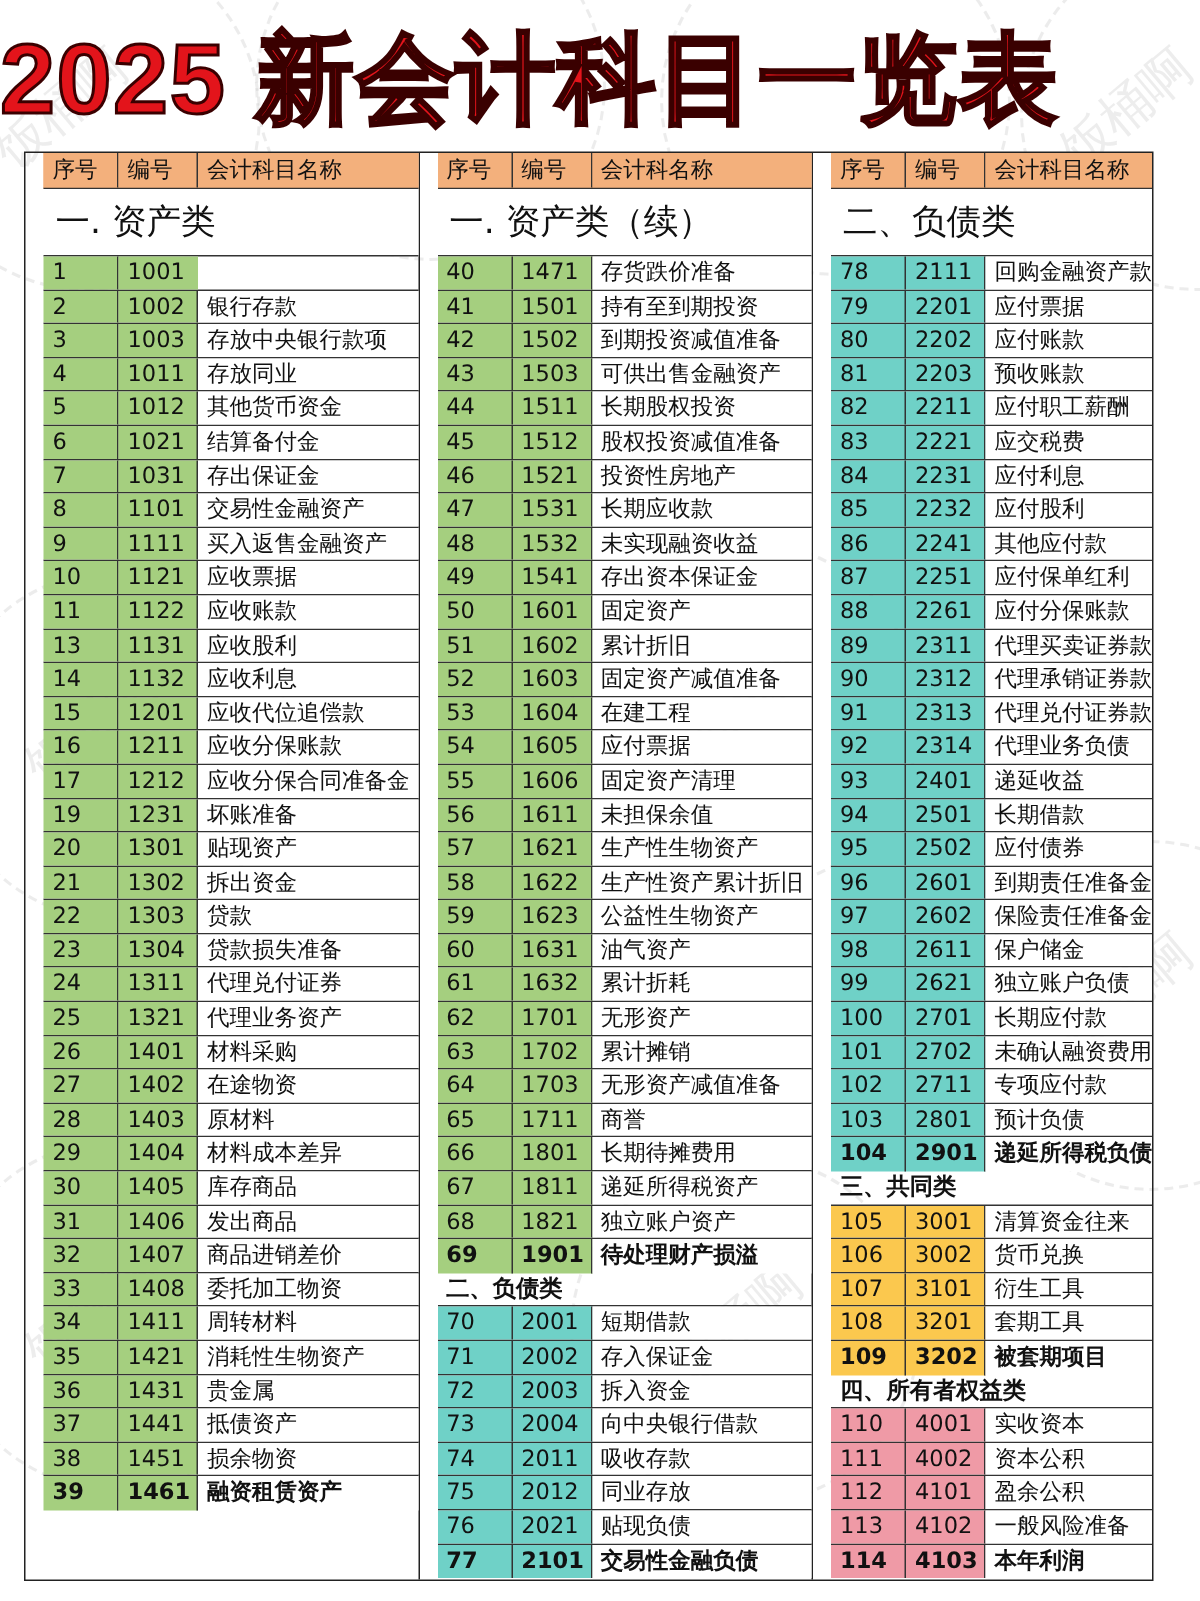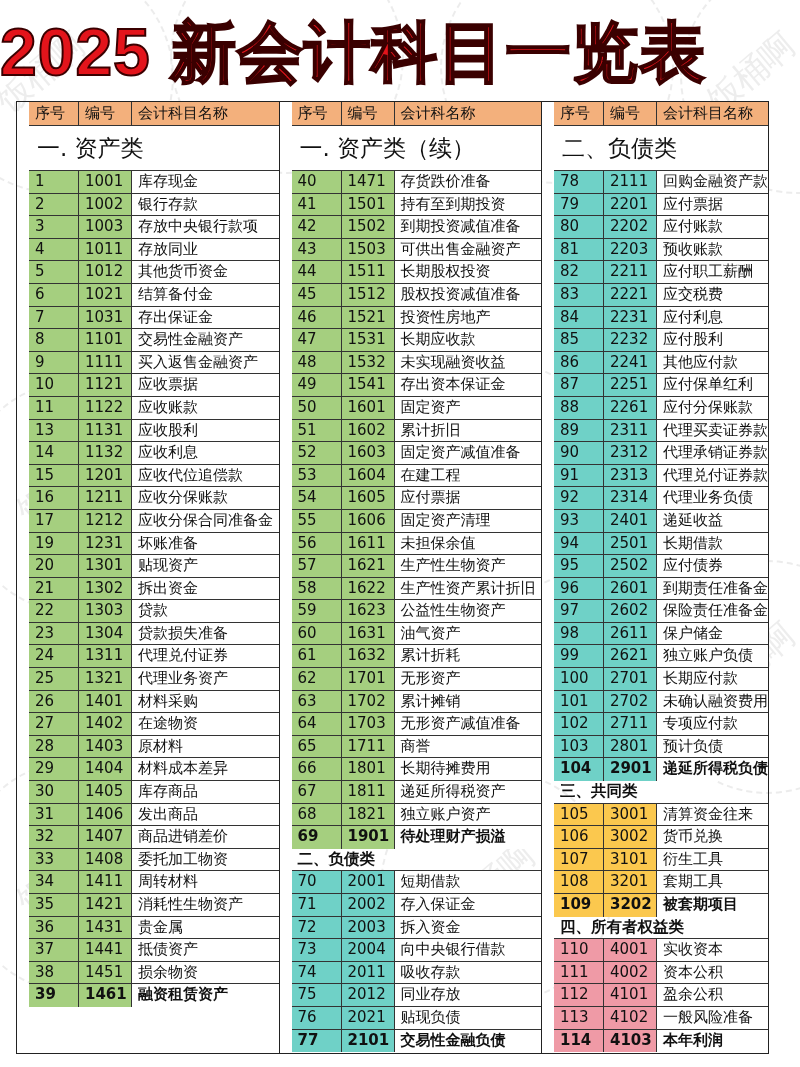--- a/index.html
+++ b/index.html
@@ -90,21 +90,20 @@
       <div class="cell c-code">编号</div>
       <div class="cell c-name">会计科目名称</div>
     </div>
     <div class="row section">
       <div class="cell">一. 资产类</div>
     </div>
     <div id="g1-body">
         <div class="row green">
           <div class="cell c-seq">1</div>
           <div class="cell c-code">1001</div>
-          <div class="cell c-name">库存现金</div>
         </div>
         <div class="row green">
           <div class="cell c-seq">2</div>
           <div class="cell c-code">1002</div>
           <div class="cell c-name">银行存款</div>
         </div>
         <div class="row green">
           <div class="cell c-seq">3</div>
           <div class="cell c-code">1003</div>
           <div class="cell c-name">存放中央银行款项</div>

